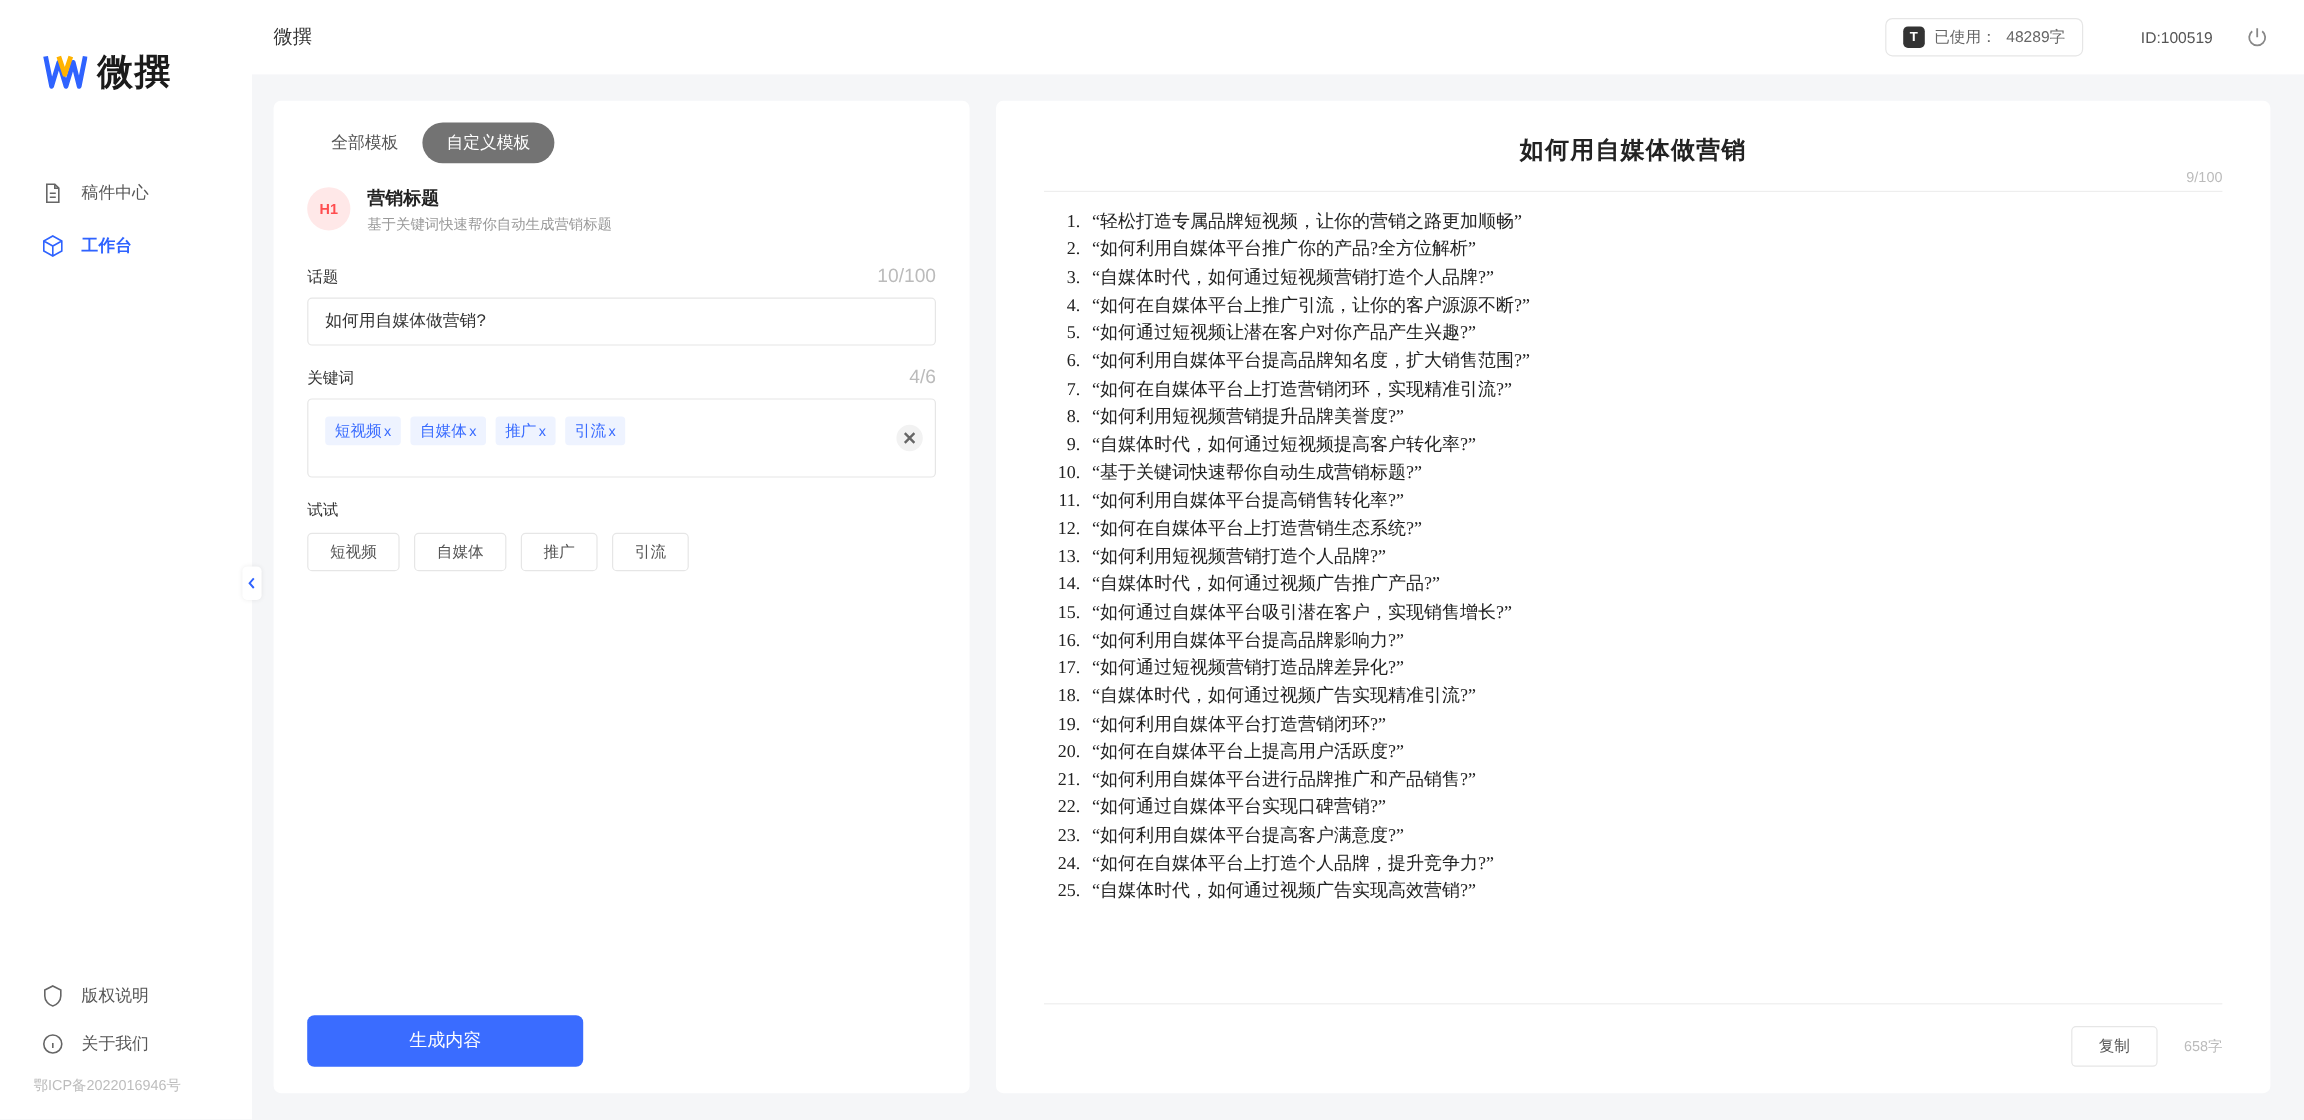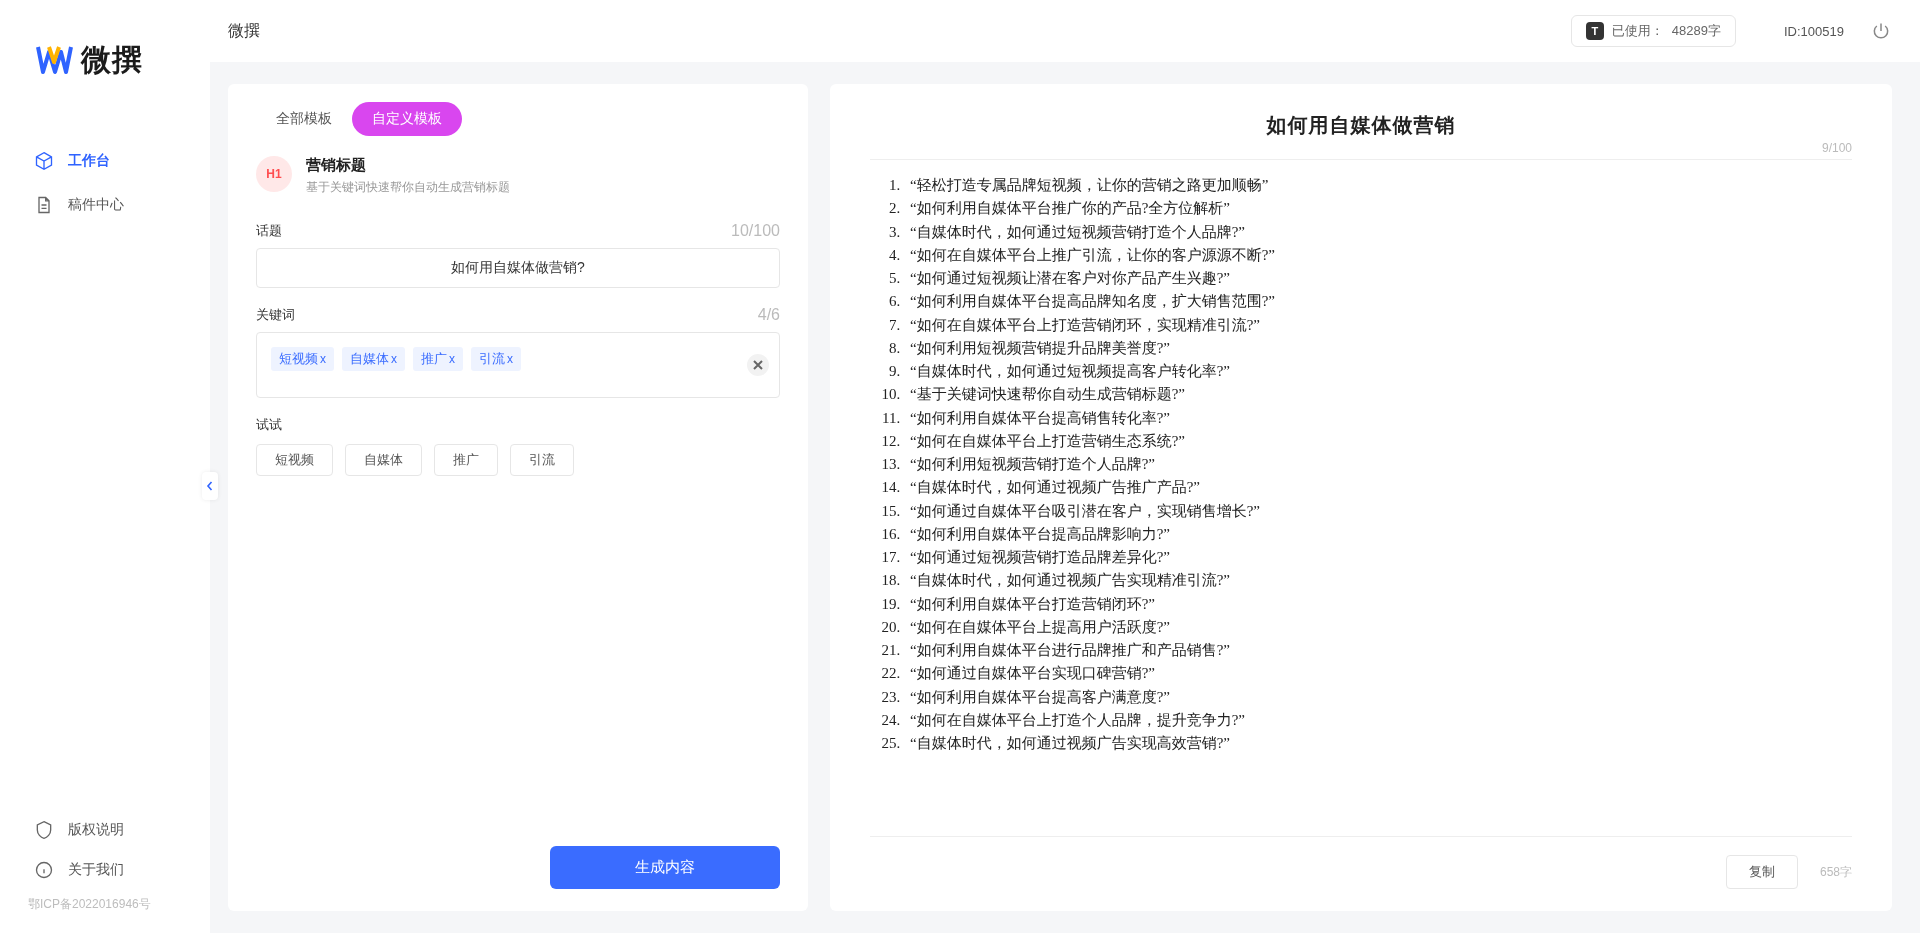--- a/index.html
+++ b/index.html
@@ -167,21 +167,21 @@
       margin-bottom: 20px;
     }
     .tab {
       padding: 8px 20px;
       border-radius: 999px;
       font-size: 14px;
       cursor: pointer;
       color: #555;
     }
     .tab.active {
-      background: #d946ef;
+      background: #737373;
       color: #fff;
     }
     
     
     .tpl-head {
       display: flex;
       gap: 14px;
       align-items: flex-start;
       margin-bottom: 26px;
     }
@@ -209,21 +209,20 @@
     .form-count { font-size: 16px; color: #bbb; }
     .text-input {
       width: 100%;
       border: 1px solid #e6e6e6;
       border-radius: 4px;
       padding: 11px 14px;
       font-size: 14px;
       color: #333;
       outline: none;
       font-family: inherit;
-      text-align: center;
     }
     .tag-box {
       border: 1px solid #e6e6e6;
       border-radius: 4px;
       padding: 14px 14px;
       position: relative;
       min-height: 66px;
     }
     .tag {
       display: inline-flex;
@@ -270,21 +269,21 @@
       display: flex;
       align-items: center;
       justify-content: center;
       gap: 4px;
     }
     .clear-hint svg { width: 14px; height: 14px; stroke: #bbb; stroke-width: 1.6; fill: none; }
     
     .gen-button-wrap {
       margin-top: auto;
       display: flex;
-      justify-content: flex-end;
+      justify-content: flex-start;
     }
     .gen-button {
       width: 230px;
       background: #3a6cff;
       color: #fff;
       border: none;
       border-radius: 6px;
       padding: 12px 0;
       font-size: 15px;
       cursor: pointer;
@@ -358,31 +357,31 @@
       <span class="logo-mark">
         <svg width="38" height="34" viewBox="0 0 38 34">
           <path d="M3 3 L8 28 L14 8 L20 28 L26 8 L31 28 L36 3" fill="none" stroke="#2f63ff" stroke-width="4" stroke-linejoin="round"></path>
           <path d="M14 3 L19 18 L24 3" fill="none" stroke="#ffb300" stroke-width="4" stroke-linejoin="round"></path>
         </svg>
       </span>
       <span class="logo-text">微撰</span>
     </div>
 
     <nav class="nav">
+      <div class="nav-item">
+        <svg class="nav-icon" viewBox="0 0 24 24">
+            <path d="M6 3 L14 3 L18 7 L18 21 L6 21 Z M14 3 L14 7 L18 7 M9 12 L15 12 M9 16 L15 16"></path>
+          </svg>
+        <span>稿件中心</span>
+      </div>
       <div class="nav-item active">
         <svg class="nav-icon" viewBox="0 0 24 24">
             <path d="M12 2 L21 7 L21 17 L12 22 L3 17 L3 7 Z M3 7 L12 12 L21 7 M12 12 L12 22"></path>
           </svg>
         <span>工作台</span>
-      </div>
-      <div class="nav-item">
-        <svg class="nav-icon" viewBox="0 0 24 24">
-            <path d="M6 3 L14 3 L18 7 L18 21 L6 21 Z M14 3 L14 7 L18 7 M9 12 L15 12 M9 16 L15 16"></path>
-          </svg>
-        <span>稿件中心</span>
       </div>
     </nav>
 
     <div class="sidebar-footer">
       <div class="sb-link">
         <svg class="nav-icon" viewBox="0 0 24 24">
             <path d="M12 2 L20 6 L20 12 C20 17 16 21 12 22 C8 21 4 17 4 12 L4 6 Z"></path>
           </svg>
         <span>版权说明</span>
       </div>

